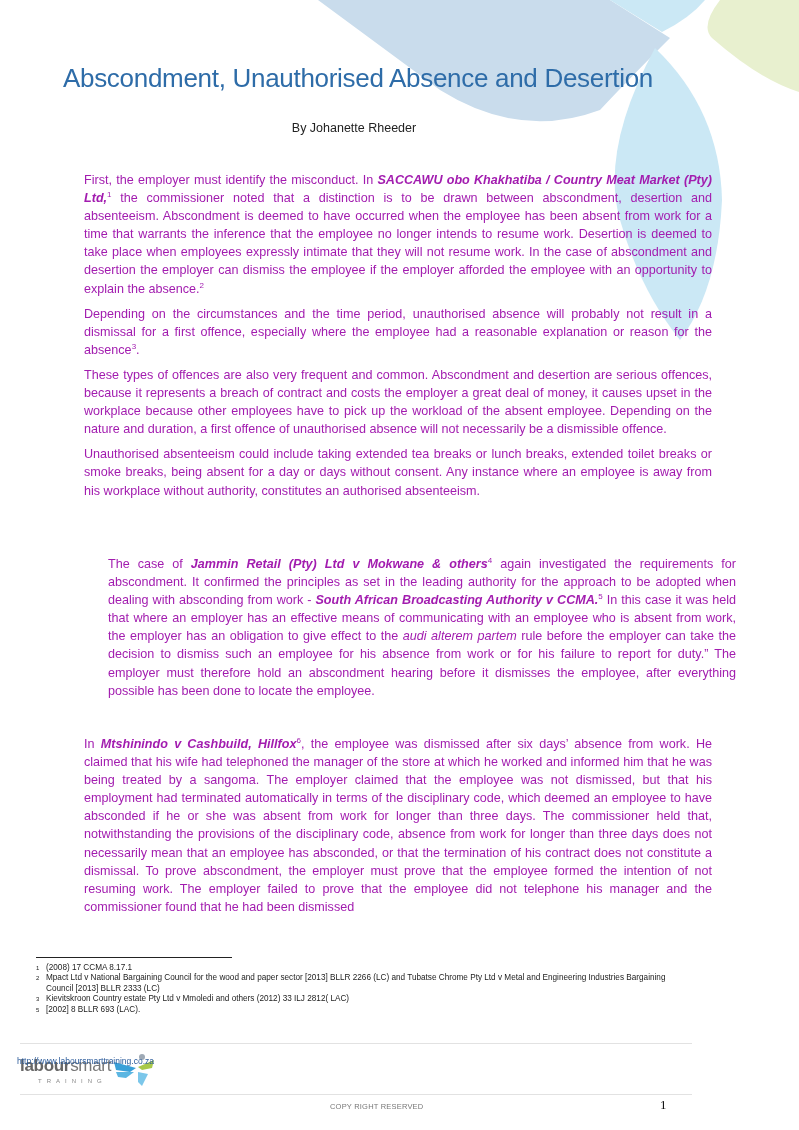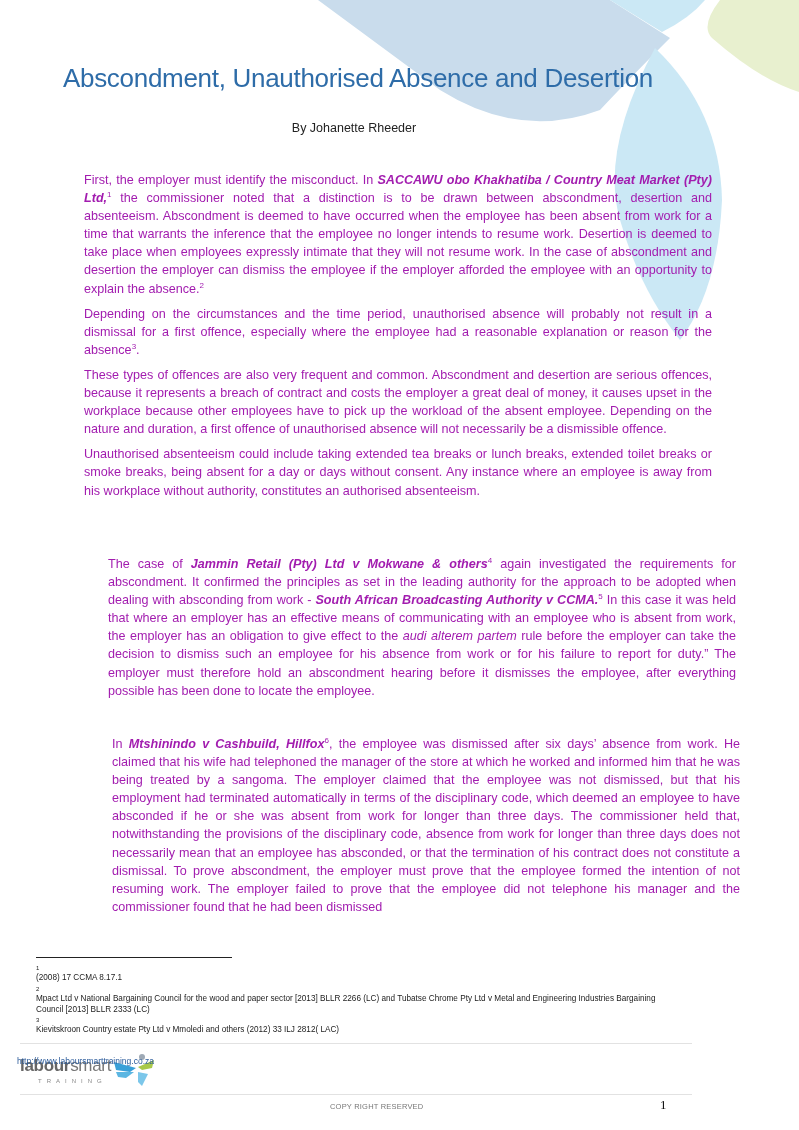--- a/index.html
+++ b/index.html
@@ -7,21 +7,21 @@
   .bg { position: absolute; left: 0; top: 0; width: 799px; height: 1130px; z-index: 0; pointer-events: none; }
   .page { position: relative; z-index: 1; }
   .title { position: absolute; left: 0; width: 716px; top: 63px; text-align: center; font-size: 26px; color: #2e6ca8; letter-spacing: -0.3px; }
   .author { position: absolute; left: 0; width: 636px; top: 121px; text-align: center; font-size: 12.5px; color: #222; margin-left: 36px; }
   .body { position: absolute; left: 84px; width: 628px; font-size: 12.6px; line-height: 18.1px; text-align: justify; color: #a21caf; }
   .body p { margin: 0 0 7px 0; }
   .body b i, .body i b { font-weight: bold; font-style: italic; }
   sup { font-size: 8px; line-height: 0; vertical-align: 5px; }
   .fn-rule { position: absolute; left: 36px; top: 957px; width: 196px; border-top: 1px solid #222; }
   .footnotes { position: absolute; left: 36px; top: 963px; width: 640px; font-size: 8.2px; line-height: 10.4px; color: #222; }
-  .footnotes .fn { display: flex; flex-direction: column; }
+  .footnotes .fn { display: flex; }
   .footnotes .fn .n { width: 10px; flex: none; font-size: 6px; vertical-align: top; }
   .hr { position: absolute; left: 20px; width: 672px; border-top: 1px solid #e2e2e2; }
   .logo { position: absolute; left: 20px; top: 1052px; width: 140px; height: 40px; }
   .logo-text { position: absolute; left: 0; top: 4px; font-size: 17px; color: #777; letter-spacing: -0.3px; }
   .logo-text b { font-weight: bold; color: #666; }
   .logo-sub { position: absolute; left: 18px; top: 26px; font-size: 6px; letter-spacing: 5px; color: #888; }
   .footer-url { position: absolute; left: 17px; top: 1056px; font-size: 8.5px; color: #2a5a9a; }
   .footer-copy { position: absolute; left: 330px; top: 1102px; font-size: 7.5px; color: #777; letter-spacing: 0.2px; }
   .footer-page { position: absolute; left: 660px; top: 1097px; font-size: 13px; font-family: "Liberation Serif", serif; color: #111; }
 </style>
@@ -43,37 +43,41 @@
     <p><span>First, the employer must identify the misconduct. In </span><b><i>SACCAWU obo Khakhatiba / Country Meat Market (Pty) Ltd,</i></b><sup>1</sup><span> the commissioner noted that a distinction is to be drawn between abscondment, desertion and absenteeism. Abscondment is deemed to have occurred when the employee has been absent from work for a time that warrants the inference that the employee no longer intends to resume work. Desertion is deemed to take place when employees expressly intimate that they will not resume work. In the case of abscondment and desertion the employer can dismiss the employee if the employer afforded the employee with an opportunity to explain the absence.</span><sup>2</sup></p>
     <p><span>Depending on the circumstances and the time period, unauthorised absence will probably not result in a dismissal for a first offence, especially where the employee had a reasonable explanation or reason for the absence</span><sup>3</sup><span>.</span></p>
     <p>These types of offences are also very frequent and common. Abscondment and desertion are serious offences, because it represents a breach of contract and costs the employer a great deal of money, it causes upset in the workplace because other employees have to pick up the workload of the absent employee. Depending on the nature and duration, a first offence of unauthorised absence will not necessarily be a dismissible offence.</p>
     <p>Unauthorised absenteeism could include taking extended tea breaks or lunch breaks, extended toilet breaks or smoke breaks, being absent for a day or days without consent. Any instance where an employee is away from his workplace without authority, constitutes an authorised absenteeism.</p>
   </div>
 
   <div class="body" style="top:555px;margin-left:24px;">
     <p><span>The case of </span><b><i>Jammin Retail (Pty) Ltd v Mokwane &amp; others</i></b><sup>4</sup><span> again investigated the requirements for abscondment. It confirmed the principles as set in the leading authority for the approach to be adopted when dealing with absconding from work - </span><b><i>South African Broadcasting Authority v CCMA.</i></b><sup>5</sup><span>  In this case it was held that where an employer has an effective means of communicating with an employee who is absent from work, the employer has an obligation to give effect to the </span><i>audi alterem partem</i><span> rule before the employer can take the decision to dismiss such an employee for his absence from work or for his failure to report for duty.” The employer must therefore hold an abscondment hearing before it dismisses the employee, after everything possible has been done to locate the employee.</span></p>
   </div>
 
-  <div class="body" style="top:735px;margin-left:28px;">
+  <div class="body" style="top:735px;">
     <p><span>In </span><b><i>Mtshinindo v Cashbuild, Hillfox</i></b><sup>6</sup><span>, the employee was dismissed after six days’ absence from work. He claimed that his wife had telephoned the manager of the store at which he worked and informed him that he was being treated by a sangoma. The employer claimed that the employee was not dismissed, but that his employment had terminated automatically in terms of the disciplinary code, which deemed an employee to have absconded if he or she was absent from work for longer than three days. The commissioner held that, notwithstanding the provisions of the disciplinary code, absence from work for longer than three days does not necessarily mean that an employee has absconded, or that the termination of his contract does not constitute a dismissal. To prove abscondment, the employer must prove that the employee formed the intention of not resuming work. The employer failed to prove that the employee did not telephone his manager and the commissioner found that he had been dismissed</span></p>
   </div>
 
   <div class="fn-rule"></div>
   <div class="footnotes">
     <div class="fn">
         <span class="n">1</span>
         <span> (2008) 17 CCMA 8.17.1</span>
       </div>
     <div class="fn">
         <span class="n">2</span>
         <span>Mpact Ltd v National Bargaining Council for the wood and paper sector [2013] BLLR 2266 (LC) and Tubatse Chrome Pty Ltd v Metal and Engineering Industries Bargaining Council [2013] BLLR 2333 (LC)</span>
       </div>
     <div class="fn">
         <span class="n">3</span>
         <span>Kievitskroon Country estate Pty Ltd v Mmoledi and others (2012) 33 ILJ 2812( LAC)</span>
+      </div>
+    <div class="fn">
+        <span class="n">5</span>
+        <span>[2002] 8 BLLR 693 (LAC).</span>
       </div>
   </div>
 
   <div class="hr" style="top:1043px;"></div>
 
   <div class="logo">
     <div class="logo-text"><b>labour</b><span>smart</span></div>
     <div class="logo-sub">TRAINING</div>
     <svg style="position:absolute;left:92px;top:0px;" width="46" height="36" viewBox="0 0 46 36">
       <circle cx="30" cy="5" r="3" fill="#9ea9b5"></circle>

